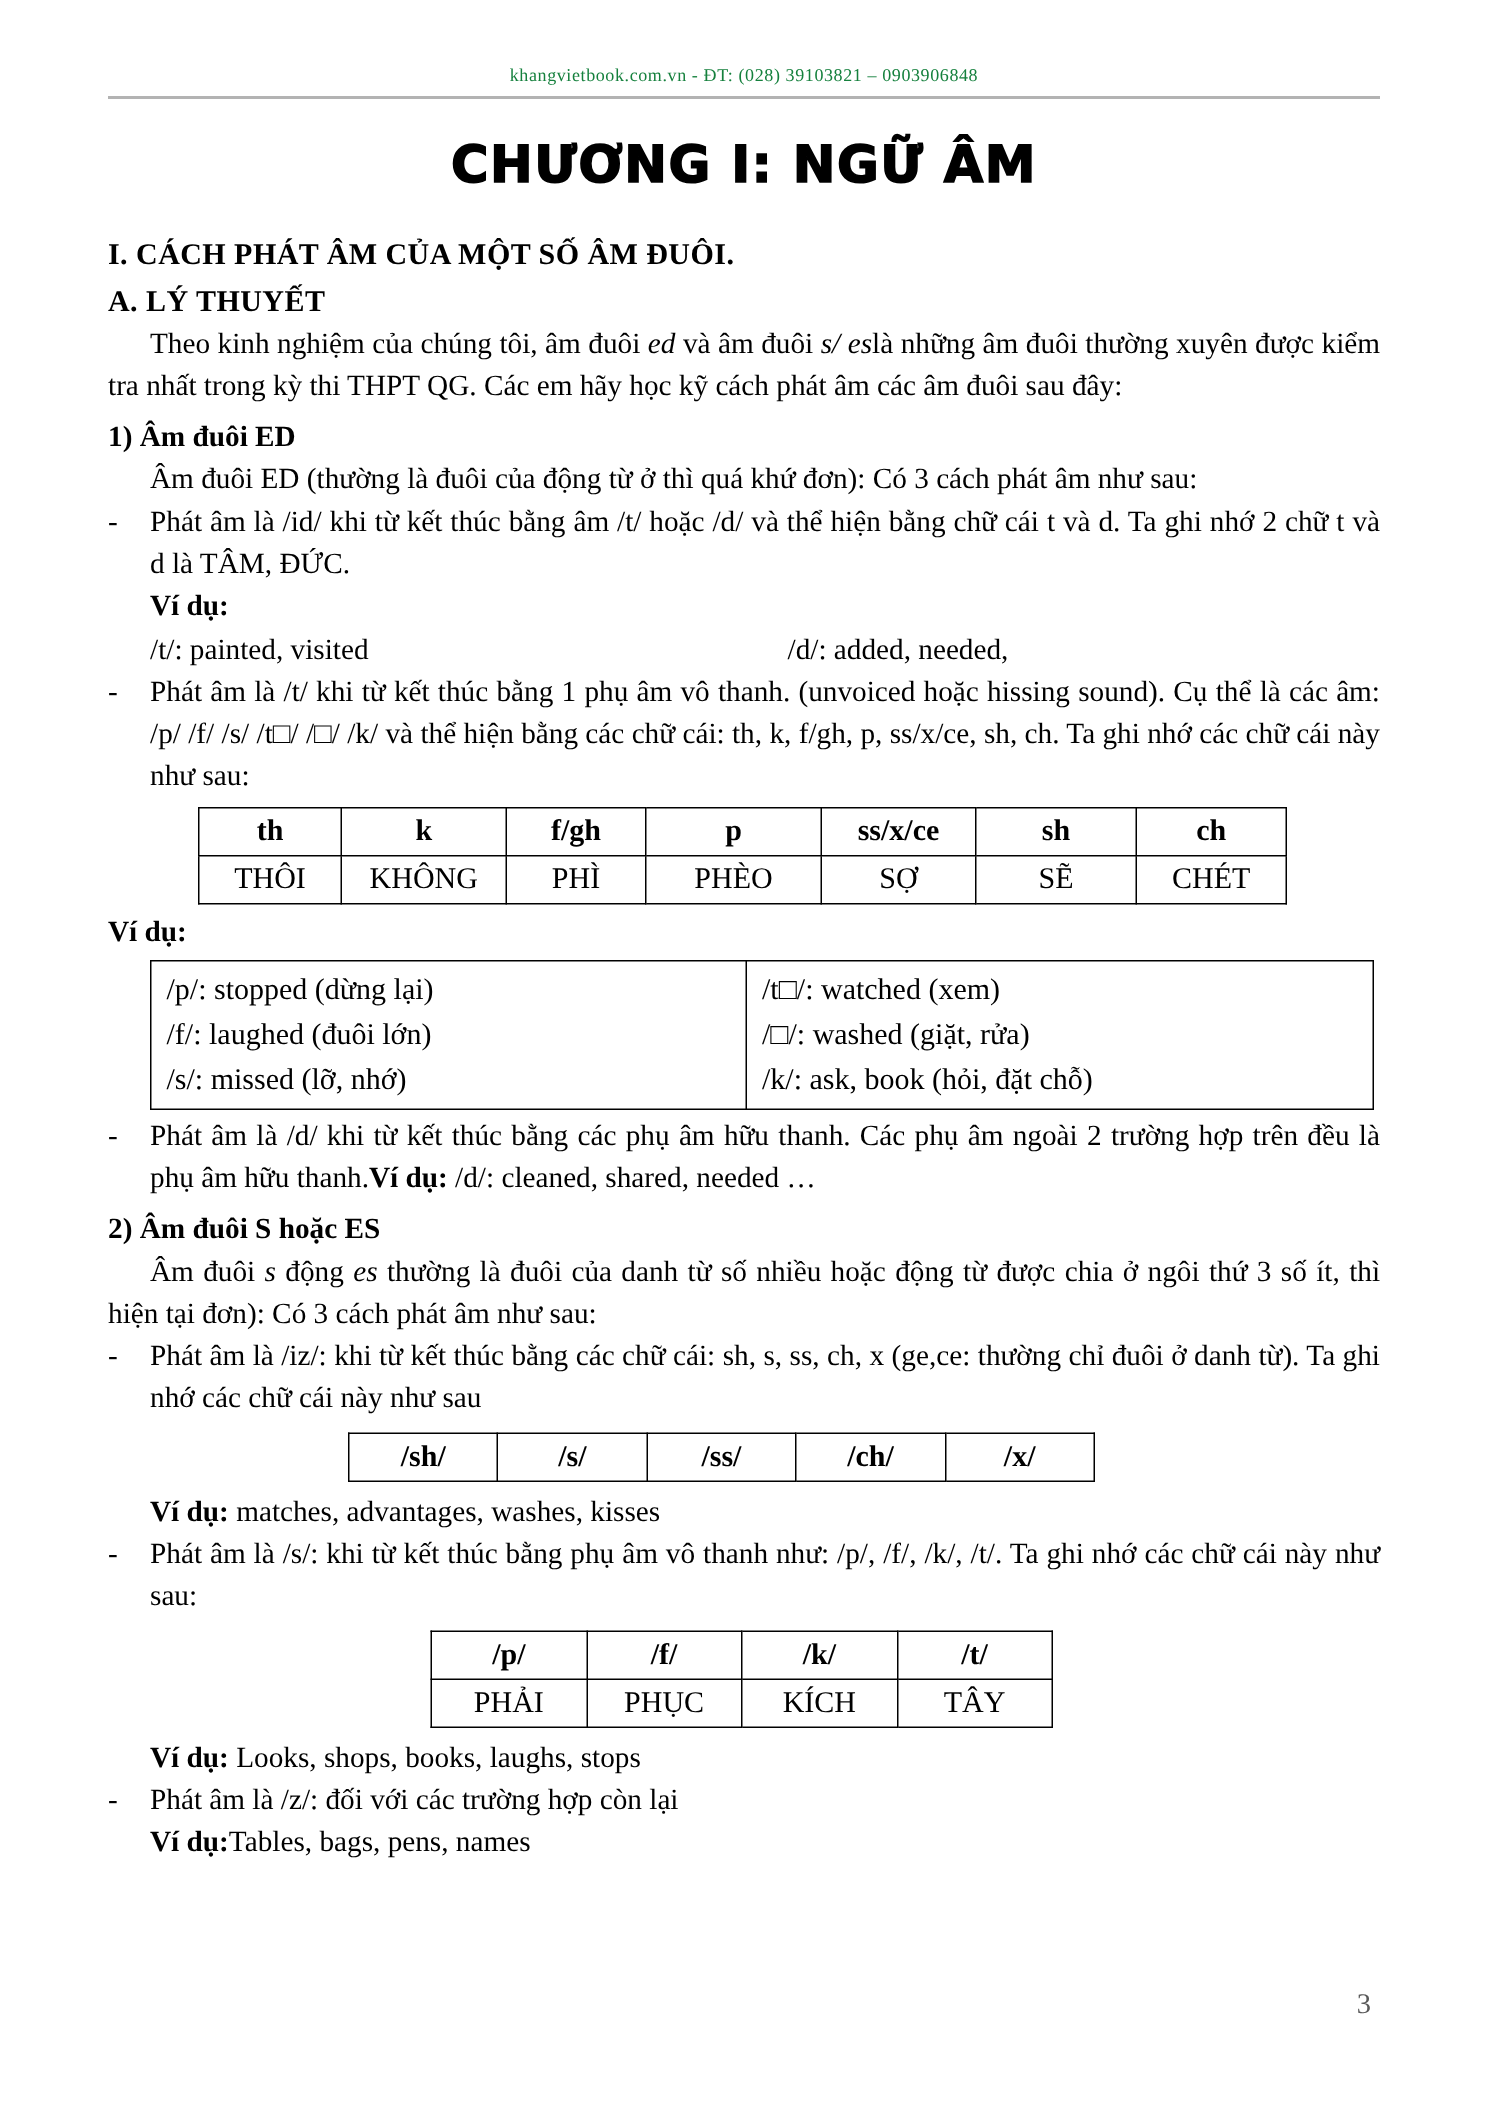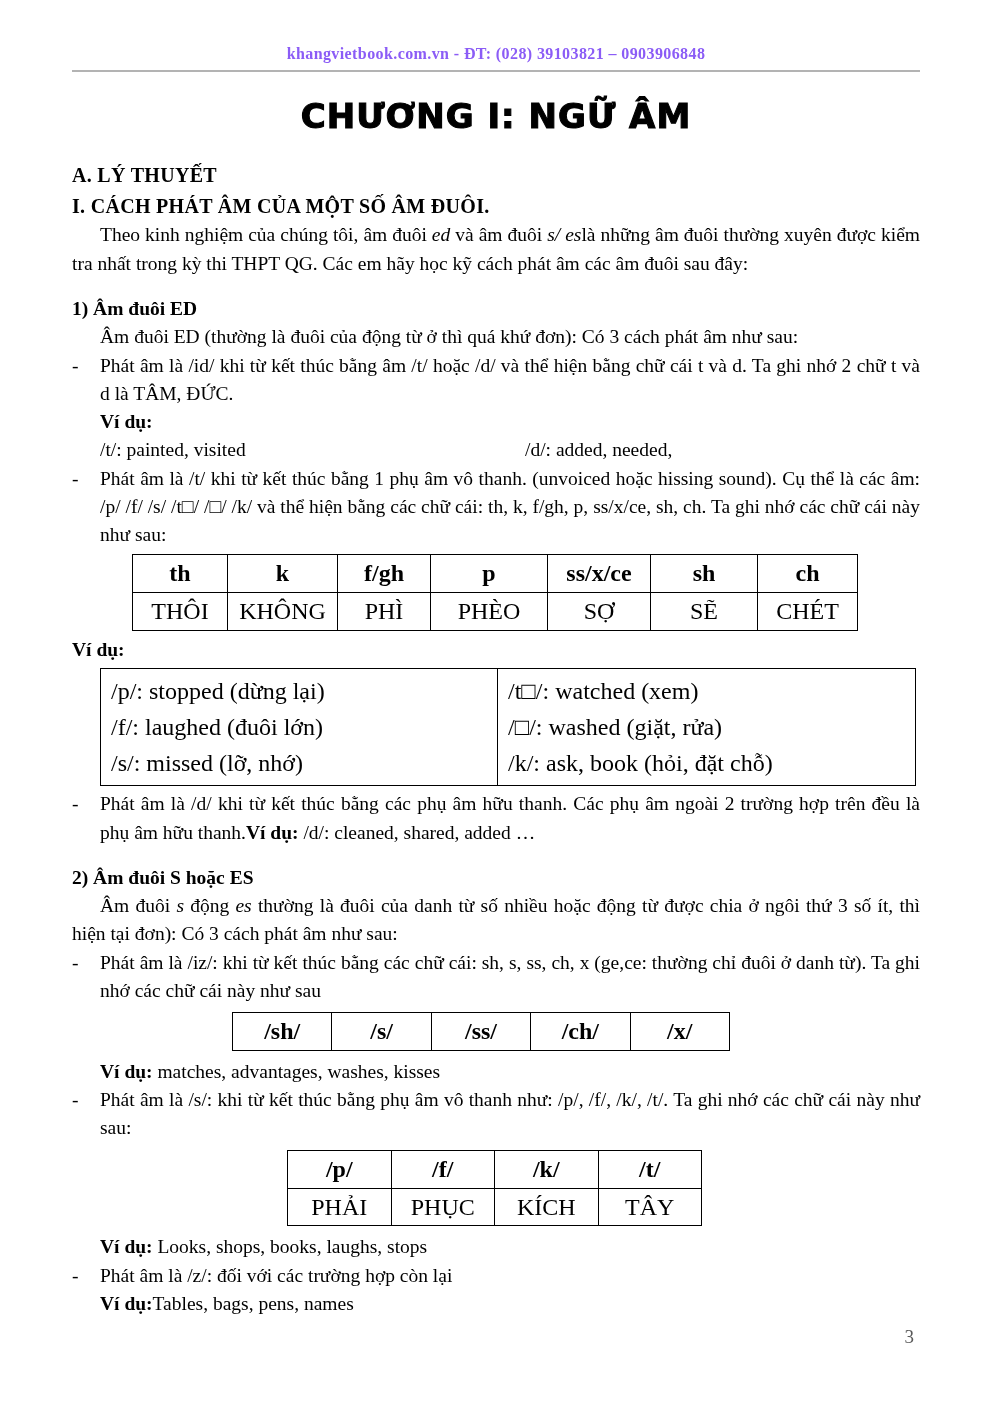--- a/index.html
+++ b/index.html
@@ -2,39 +2,39 @@
 <html><head>
 <meta charset="utf-8">
 <style>
   * { box-sizing: border-box; }
   html, body { margin: 0; padding: 0; background: #ffffff; }
   .page {
     width: 992px; height: 1417px; margin: 0 auto; background: #ffffff;
     font-family: "Liberation Serif", serif; font-size: 19.5px; line-height: 1.45;
     color: #000; position: relative; padding: 42px 72px 0 72px; overflow: hidden;
   }
-  .doc-header { text-align: center; color: #8b5cf6; font-weight: bold; font-size: 16px; letter-spacing: 0.4px; }
+  .doc-header { text-align: center; color: #15803d; font-weight: normal; font-size: 12px; letter-spacing: 0.4px; }
   .header-rule { border-bottom: 2px solid #b3b3b3; margin-top: 5px; }
   .chapter-title {
     font-family: "DejaVu Sans", sans-serif; font-weight: 900; font-size: 34px;
     text-align: center; margin: 20px 0 20px 0; letter-spacing: 1px;
     -webkit-text-stroke: 1.1px #000;
   }
   .h2 { font-weight: bold; font-size: 20px; letter-spacing: 0.3px; margin-top: 2px; }
-  .h3 { font-weight: bold; margin-top: 17px; }
+  .h3 { font-weight: bold; margin-top: 6px; }
   p.para { margin: 0; text-align: justify; }
   .indent-first { text-indent: 28px; }
   .ind { padding-left: 28px; }
   .bullet { display: flex; margin: 0; }
   .bullet .marker { width: 28px; flex: none; }
   .bullet .btext { flex: 1; text-align: justify; }
   .bold { font-weight: bold; }
   .example-line { display: flex; padding-left: 28px; }
   .example-line .ex-first { width: 425px; flex: none; }
-  table { border-collapse: collapse; font-size: 24px; table-layout: fixed; }
+  table { border-collapse: collapse; font-size: 20px; table-layout: fixed; }
   td { border: 1.6px solid #000; text-align: center; padding: 1px 4px; height: 30px; }
   tr.thead td { font-weight: bold; }
   .tbl-sounds   { margin: 5px 0 5px 60px;  width: 725px; }
   .tbl-examples { margin: 4px 0 4px 28px;  width: 815px; }
   .tbl-examples td { text-align: left; padding: 4px 10px; vertical-align: top; height: auto; }
   .tbl-examples .exline { line-height: 1.5; }
   .tbl-iz { margin: 7px 0 7px 160px; width: 498px; }
   .tbl-s  { margin: 7px 0 7px 215px; width: 415px; }
   .page-number { position: absolute; right: 78px; bottom: 66px; color: #595959; font-size: 19px; }
 </style>
@@ -43,22 +43,22 @@
 
 <div class="page">
 
   <div class="doc-header">
     <span>khangvietbook.com.vn  - ĐT: (028) 39103821 –  0903906848</span>
   </div>
   <div class="header-rule"></div>
 
   <h1 class="chapter-title">CHƯƠNG I: NGỮ ÂM</h1>
 
+  <div class="h2">I. CÁCH PHÁT ÂM CỦA MỘT SỐ ÂM ĐUÔI.</div>
   <div class="h2">A. LÝ THUYẾT</div>
-  <div class="h2">I. CÁCH PHÁT ÂM CỦA MỘT SỐ ÂM ĐUÔI.</div>
 
   <p class="para indent-first"><span>Theo kinh nghiệm của chúng tôi, âm đuôi </span><span style="font-style: italic;">ed</span><span> và âm đuôi </span><span style="font-style: italic;">s/ es</span><span>là những âm đuôi thường xuyên được kiểm tra nhất trong kỳ thi THPT QG. Các em hãy học kỹ cách phát âm các âm đuôi sau đây:</span></p>
 
   <div class="h3">1) Âm đuôi ED</div>
   <p class="para ind">Âm đuôi ED (thường là đuôi của động từ ở thì quá khứ đơn): Có 3 cách phát âm như sau:</p>
 
   <div class="bullet">
     <span class="marker">-</span>
     <span class="btext">Phát âm là /id/ khi từ kết thúc bằng âm /t/ hoặc /d/ và thể hiện bằng chữ cái t và d. Ta ghi nhớ 2 chữ t và d là TÂM, ĐỨC.</span>
   </div>
@@ -124,21 +124,21 @@
         <div class="exline">/t□/: watched (xem)</div>
         <div class="exline">/□/: washed (giặt, rửa)</div>
         <div class="exline">/k/: ask, book (hỏi, đặt chỗ)</div>
       </td>
     </tr>
   </tbody>
     </table>
 
   <div class="bullet">
     <span class="marker">-</span>
-    <span class="btext"><span>Phát âm là /d/ khi từ kết thúc bằng các phụ âm hữu thanh. Các phụ âm ngoài 2 trường hợp trên đều là phụ âm hữu thanh.</span><span style="font-weight: bold;">Ví dụ:</span><span> /d/: cleaned, shared, added …</span></span>
+    <span class="btext"><span>Phát âm là /d/ khi từ kết thúc bằng các phụ âm hữu thanh. Các phụ âm ngoài 2 trường hợp trên đều là phụ âm hữu thanh.</span><span style="font-weight: bold;">Ví dụ:</span><span> /d/: cleaned, shared, needed …</span></span>
   </div>
 
   <div class="h3">2) Âm đuôi S hoặc ES</div>
   <p class="para indent-first"><span>Âm đuôi </span><span style="font-style: italic;">s</span><span> động </span><span style="font-style: italic;">es</span><span> thường là đuôi của danh từ số nhiều hoặc động từ được chia ở ngôi thứ 3 số ít, thì hiện tại đơn): Có 3 cách phát âm như sau:</span></p>
 
   <div class="bullet">
     <span class="marker">-</span>
     <span class="btext">Phát âm là /iz/: khi từ kết thúc bằng các chữ cái: sh, s, ss, ch, x (ge,ce: thường chỉ đuôi ở danh từ). Ta ghi nhớ các chữ cái này như sau</span>
   </div>
 

